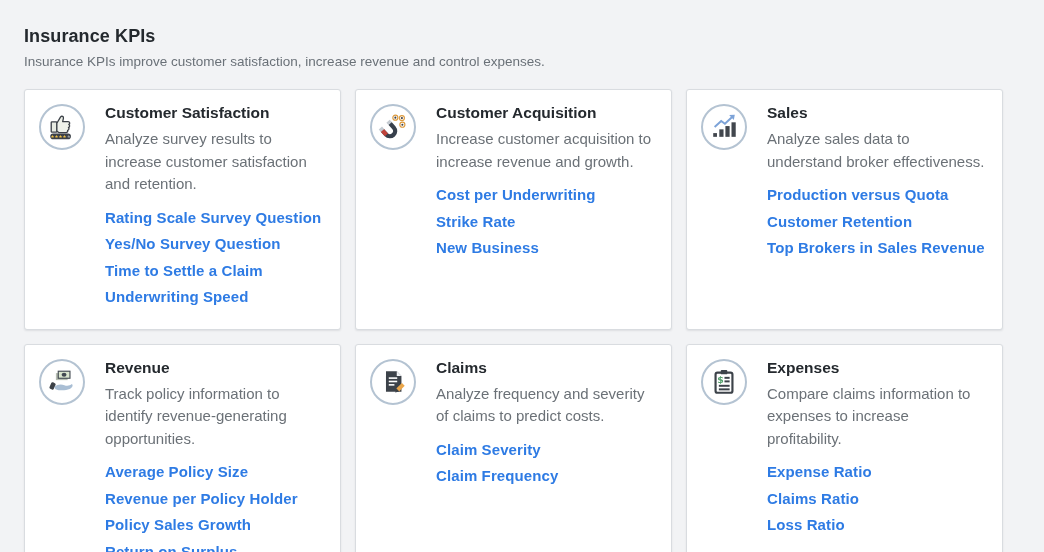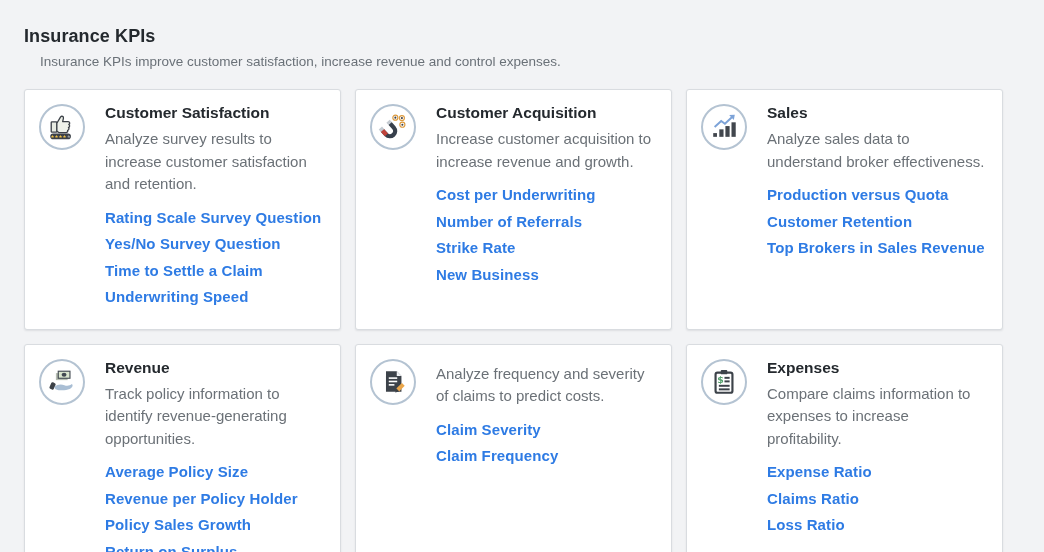--- a/index.html
+++ b/index.html
@@ -13,21 +13,20 @@
   .page-title {
     font-size: 18px;
     font-weight: 700;
     color: #24292e;
     letter-spacing: 0.1px;
   }
   .page-subtitle {
     margin-top: 7px;
     font-size: 13.5px;
     color: #6a7178;
-    margin-left: 16px;
   }
   .kpi-grid {
     margin-top: 20px;
     display: grid;
     grid-template-columns: repeat(3, 317px);
     column-gap: 14px;
     row-gap: 14px;
   }
   .kpi-card {
     background: #ffffff;
@@ -120,21 +119,20 @@
             <circle cx="25.5" cy="6.5" r="1.1" fill="#3a3f46"></circle>
             <circle cx="26" cy="13.5" r="2.7" fill="#fff" stroke="#dc9a3e" stroke-width="1.2"></circle>
             <circle cx="26" cy="13.5" r="1.1" fill="#3a3f46"></circle>
           </svg>
         </div>
     <div class="card-body">
       <div class="card-title">Customer Acquisition</div>
       <div class="card-description">Increase customer acquisition to increase revenue and growth.</div>
       <div class="card-links">
             <a href="#" class="kpi-link">Cost per Underwriting</a>
-            <a href="#" class="kpi-link">Number of Referrals</a>
             <a href="#" class="kpi-link">Strike Rate</a>
             <a href="#" class="kpi-link">New Business</a>
           </div>
     </div>
   </div>
 
   <div class="kpi-card">
     <div class="icon-circle">
           <svg viewBox="0 0 32 32">
             <rect x="4.5" y="22.5" width="4" height="4" fill="#41464d"></rect>
@@ -186,20 +184,21 @@
             <path d="M8.5 4.5 h11.5 l5 5 v17 h-16.5 z" fill="#3c4249"></path>
             <polygon points="20,4.5 25,9.5 20,9.5" fill="#f2f4f6"></polygon>
             <rect x="11.5" y="11" width="9" height="1.7" fill="#fff"></rect>
             <rect x="11.5" y="14.6" width="9" height="1.7" fill="#fff"></rect>
             <rect x="11.5" y="18.2" width="6" height="1.7" fill="#fff"></rect>
             <polygon points="25.5,17 28.5,20 22.5,26 19.5,23" fill="#eaa64a"></polygon>
             <polygon points="19.5,23 22.5,26 18.3,27.2" fill="#3c4249"></polygon>
           </svg>
         </div>
     <div class="card-body">
+      <div class="card-title">Claims</div>
       <div class="card-description">Analyze frequency and severity of claims to predict costs.</div>
       <div class="card-links">
             <a href="#" class="kpi-link">Claim Severity</a>
             <a href="#" class="kpi-link">Claim Frequency</a>
           </div>
     </div>
   </div>
 
   <div class="kpi-card">
     <div class="icon-circle">

